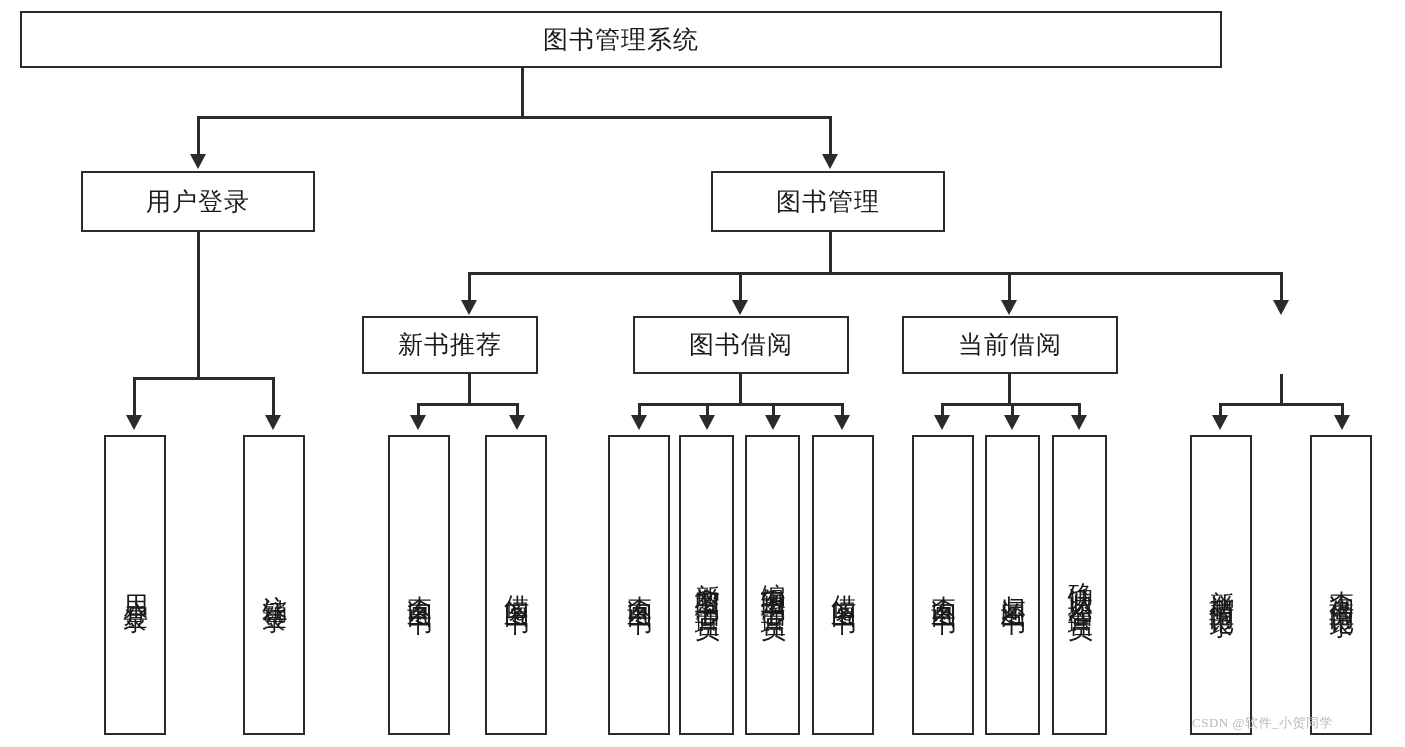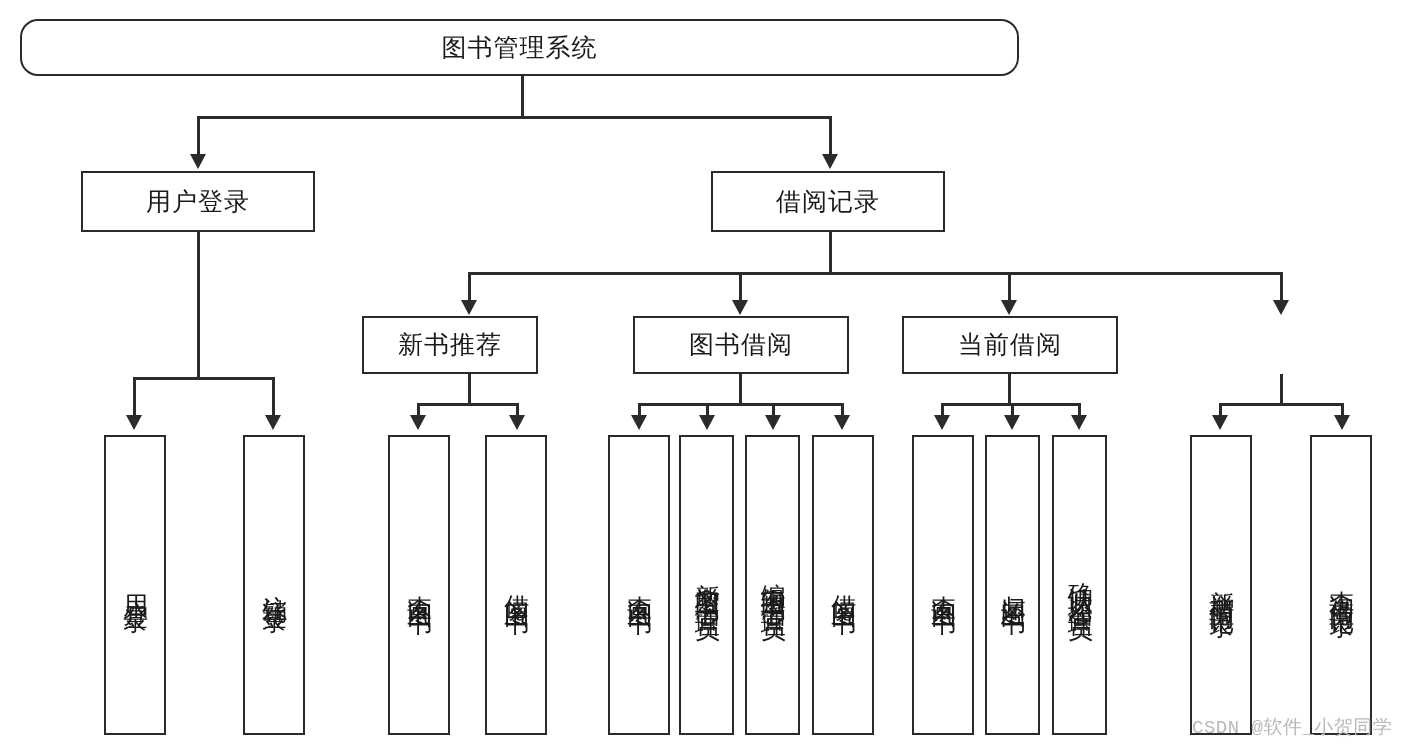--- a/index.html
+++ b/index.html
@@ -55,25 +55,25 @@
   .arrow {
     position: absolute;
     width: 0;
     height: 0;
     border-left: 8px solid transparent;
     border-right: 8px solid transparent;
     border-top: 15px solid #2b2b2b;
   }
   #watermark {
     position: absolute;
-    font-size: 19px;
+    font-size: 13px;
     color: #b9b9b9;
     white-space: nowrap;
     letter-spacing: 0.5px;
-    font-family: Liberation Mono, monospace;
+    font-family: Liberation Serif, serif;
   }
 </style>
 </head>
 <body>
 
 <div id="canvas">
 
   <div class="edge vline" style="left:521px; top:68px; height:48px;"></div>
 
   <div class="edge hline" style="left:197px; top:116px; width:634px;"></div>
@@ -128,29 +128,29 @@
   <div class="arrow" style="left:1004px; top:415px;"></div>
   <div class="arrow" style="left:1071px; top:415px;"></div>
 
   <div class="edge vline" style="left:1280px; top:374px; height:29px;"></div>
   <div class="edge hline" style="left:1219px; top:403px; width:124px;"></div>
   <div class="edge vline" style="left:1219px; top:403px; height:14px;"></div>
   <div class="edge vline" style="left:1341px; top:403px; height:14px;"></div>
   <div class="arrow" style="left:1212px; top:415px;"></div>
   <div class="arrow" style="left:1334px; top:415px;"></div>
 
-  <div class="node h" style="left:20px; top:19px; width:999px; height:57px;border-radius:18px;">
+  <div class="node h" style="left:20px; top:11px; width:1202px; height:57px;">
     <span>图书管理系统</span>
   </div>
 
   <div class="node h" style="left:81px; top:171px; width:234px; height:61px;">
     <span>用户登录</span>
   </div>
   <div class="node h" style="left:711px; top:171px; width:234px; height:61px;">
-    <span>借阅记录</span>
+    <span>图书管理</span>
   </div>
 
   <div class="node h" style="left:362px; top:316px; width:176px; height:58px;">
     <span>新书推荐</span>
   </div>
   <div class="node h" style="left:633px; top:316px; width:216px; height:58px;">
     <span>图书借阅</span>
   </div>
   <div class="node h" style="left:902px; top:316px; width:216px; height:58px;">
     <span>当前借阅</span>

